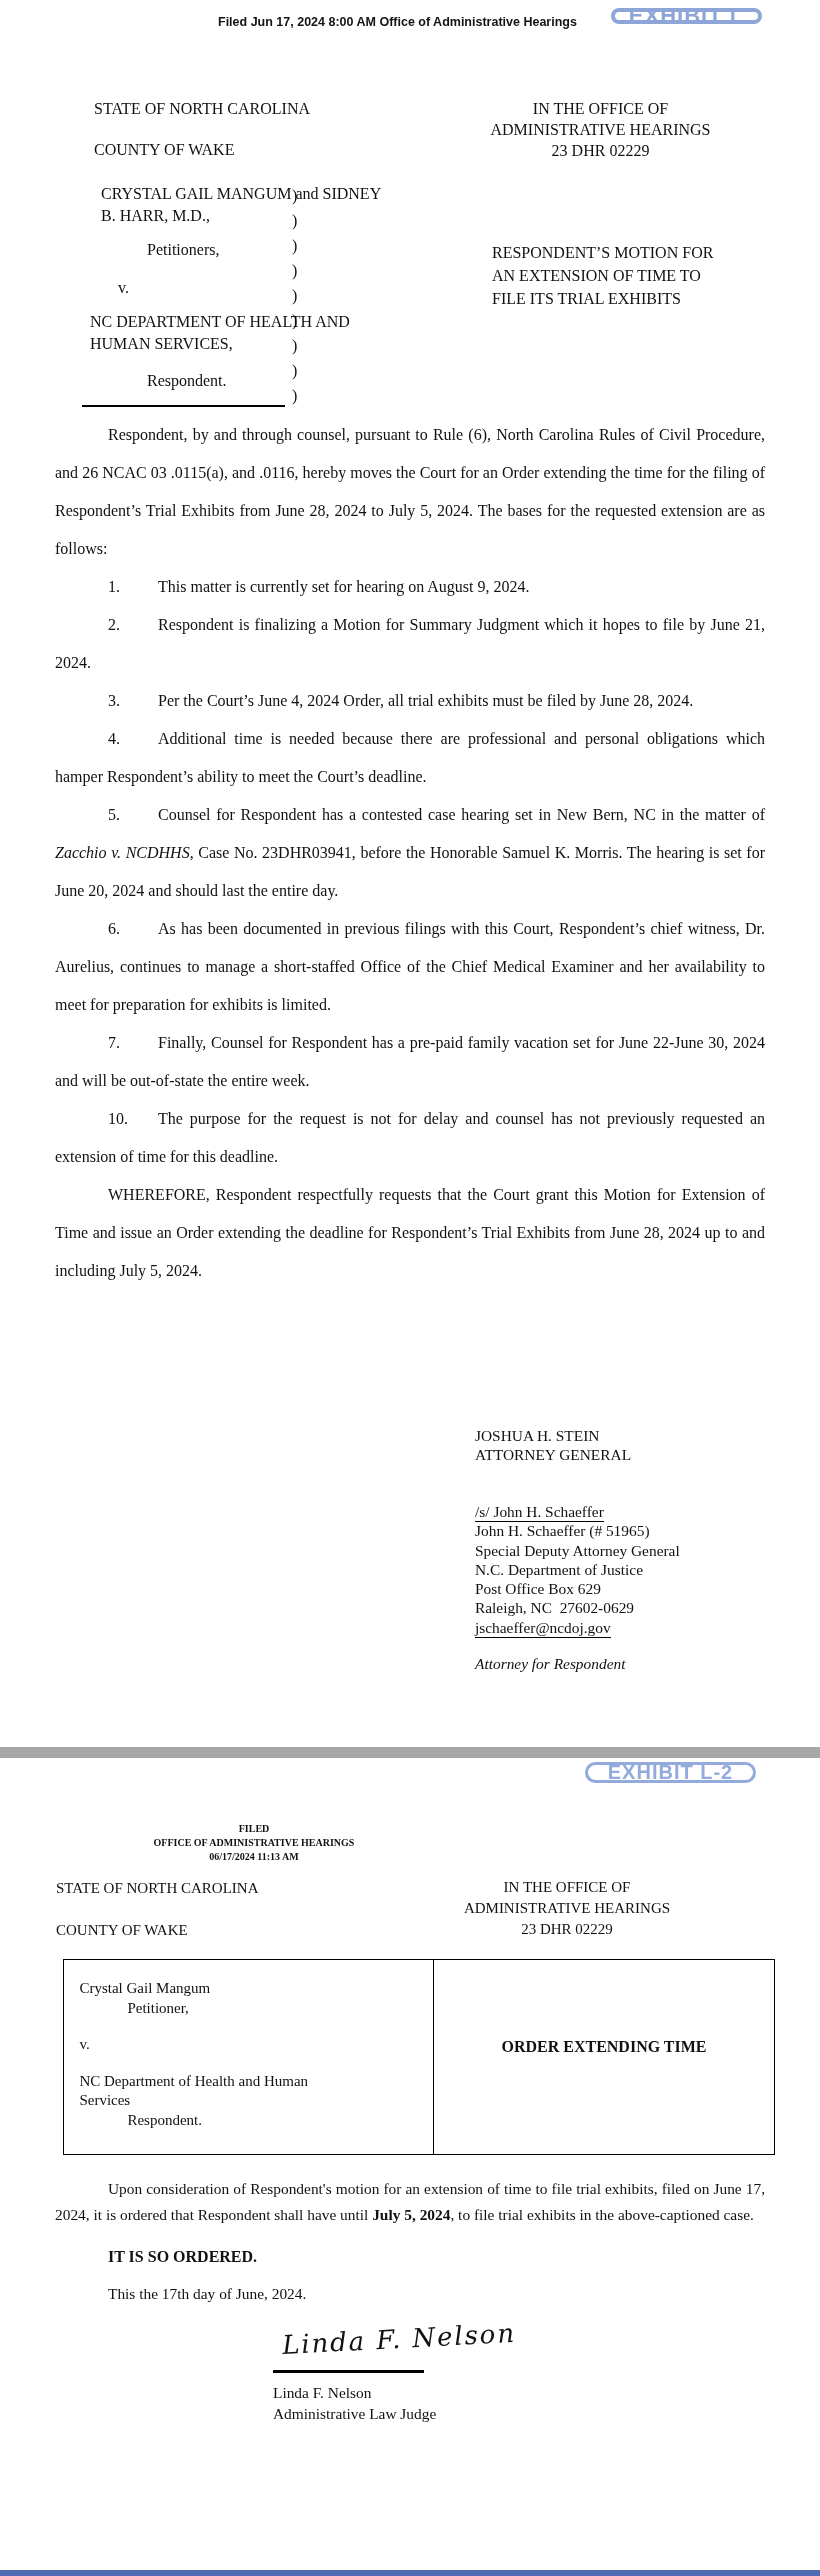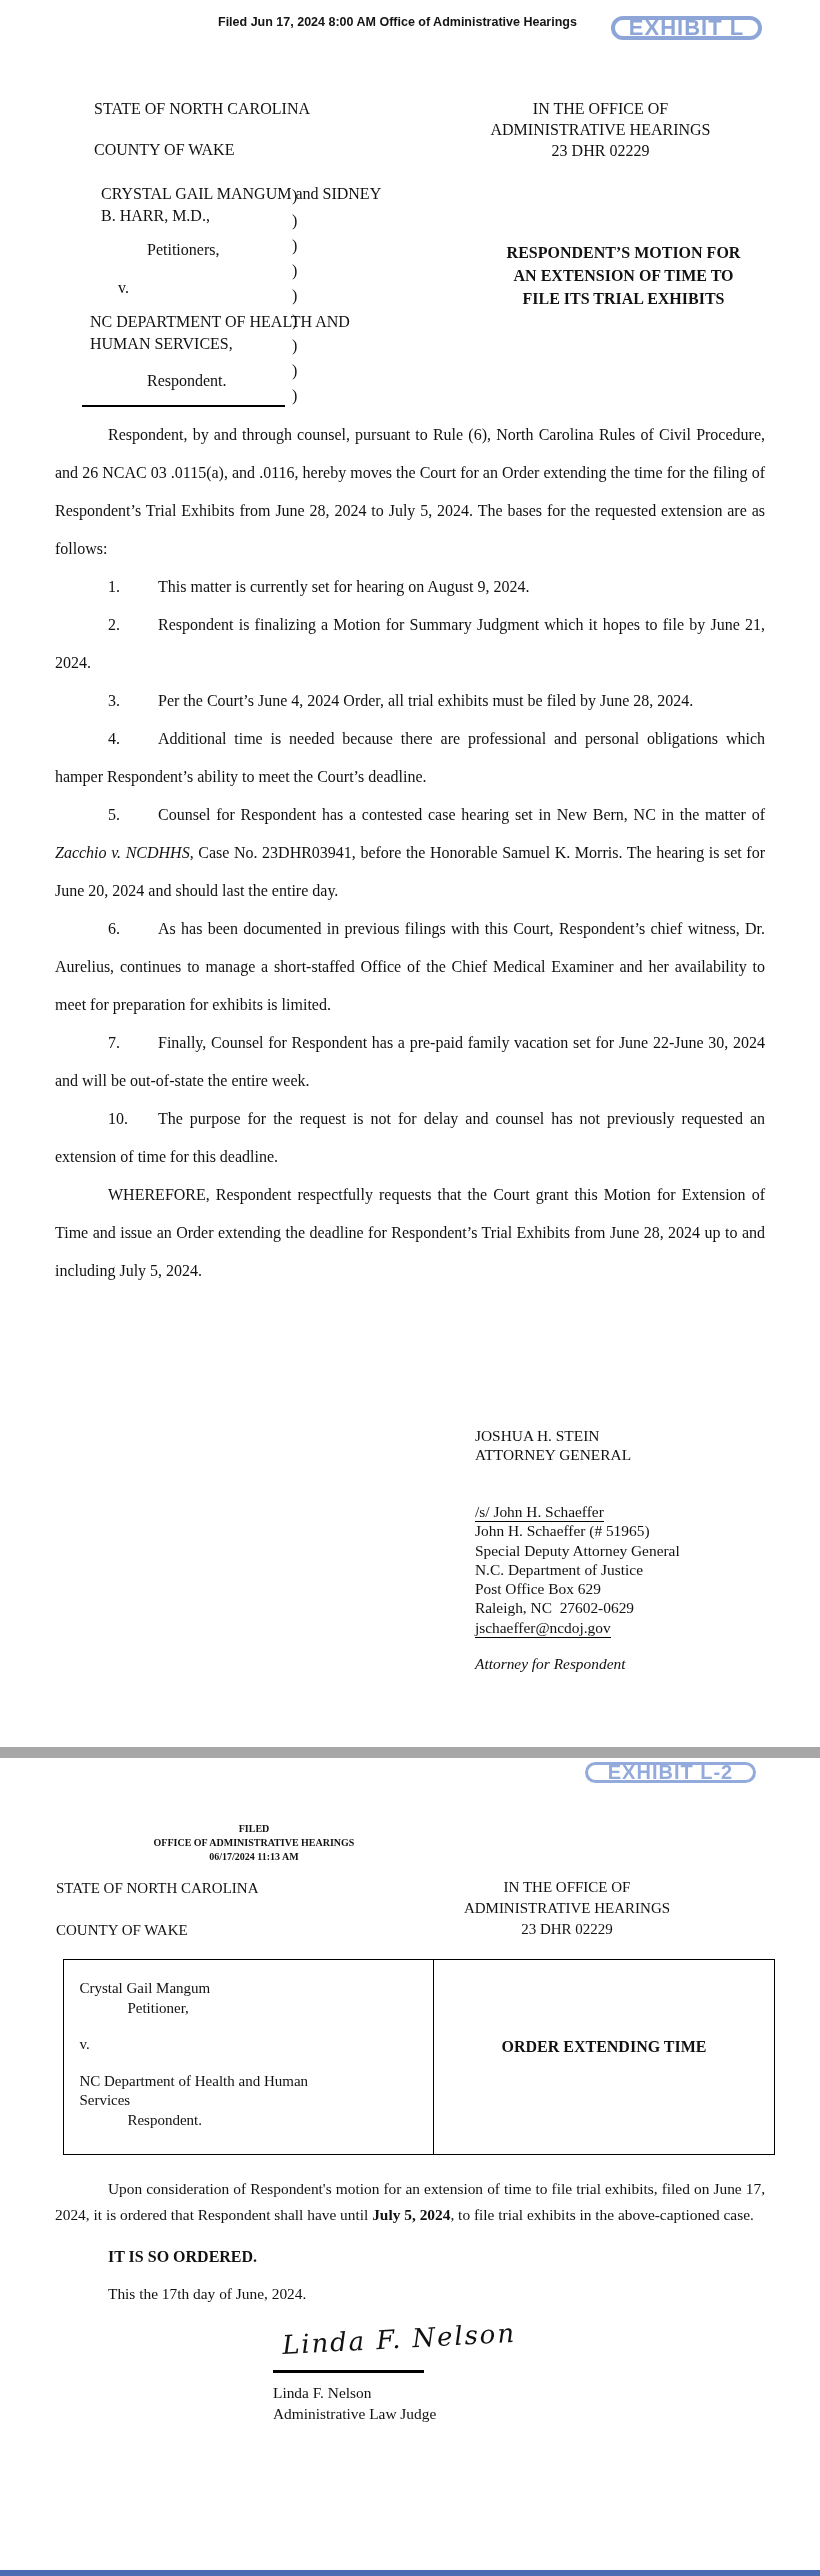--- a/index.html
+++ b/index.html
@@ -7,38 +7,38 @@
         font-family:"Liberation Serif", serif;color:#111;overflow:hidden;}
   .abs{position:absolute;}
   .b{font-weight:bold;}
   .i{font-style:italic;}
 
   
   #filed-line{left:218px;top:14.5px;font-size:12.5px;font-weight:bold;
               font-family:"Liberation Sans",sans-serif;color:#141414;}
   .stamp{box-sizing:border-box;border-radius:12.5px;display:flex;align-items:center;justify-content:center;
          font-family:"Liberation Sans",sans-serif;font-weight:bold;letter-spacing:1px;}
-  #stamp-l{left:611px;top:7.7px;width:151px;height:24px;border:4.8px solid #8ea6d7;color:#8ea6d7;font-size:22px;margin-top:8px;}
+  #stamp-l{left:611px;top:7.7px;width:151px;height:16px;border:4.8px solid #8ea6d7;color:#8ea6d7;font-size:22px;}
   #stamp-l2{left:585px;top:1762px;width:171px;height:21px;border:3.9px solid #93abdc;color:#93abdc;font-size:20px;border-radius:14.5px;}
 
   .h16{font-size:16px;}
   #p1-court{left:463px;top:98px;width:275px;text-align:center;line-height:21px;}
   #p1-state{left:94px;top:100px;}
   #p1-county{left:94px;top:141px;}
 
   
   .cap{font-size:16px;}
   #p1-parens{left:292px;top:183px;white-space:pre-line;line-height:25px;font-size:16px;}
   #p1-party1{left:101px;top:183px;line-height:22px;width:309px;}
   #p1-petitioners{left:147px;top:241px;}
   #p1-v{left:118px;top:279px;}
   #p1-resp-name{left:90px;top:311px;line-height:22px;width:309px;}
   #p1-respondent{left:147px;top:372px;}
   #p1-cap-underline{left:82px;top:405px;width:203px;height:1.9px;background:#000;}
-  #p1-title{left:492px;top:241px;width:263px;text-align:center;line-height:23px;font-weight:bold;font-size:16px;}
+  #p1-title{left:492px;top:241px;width:263px;text-align:left;line-height:23px;font-weight:normal;font-size:16px;}
 
   
   #p1-body{left:55px;top:416px;width:710px;font-size:16px;line-height:38px;text-align:justify;}
   #p1-body p{margin:0;text-indent:53px;}
   .num{display:inline-block;width:50px;text-indent:0;}
 
   
   .sig{font-size:15.4px;line-height:19.3px;}
   #sig-ag{left:475px;top:1426px;}
   #sig-atty{left:475px;top:1502px;}

